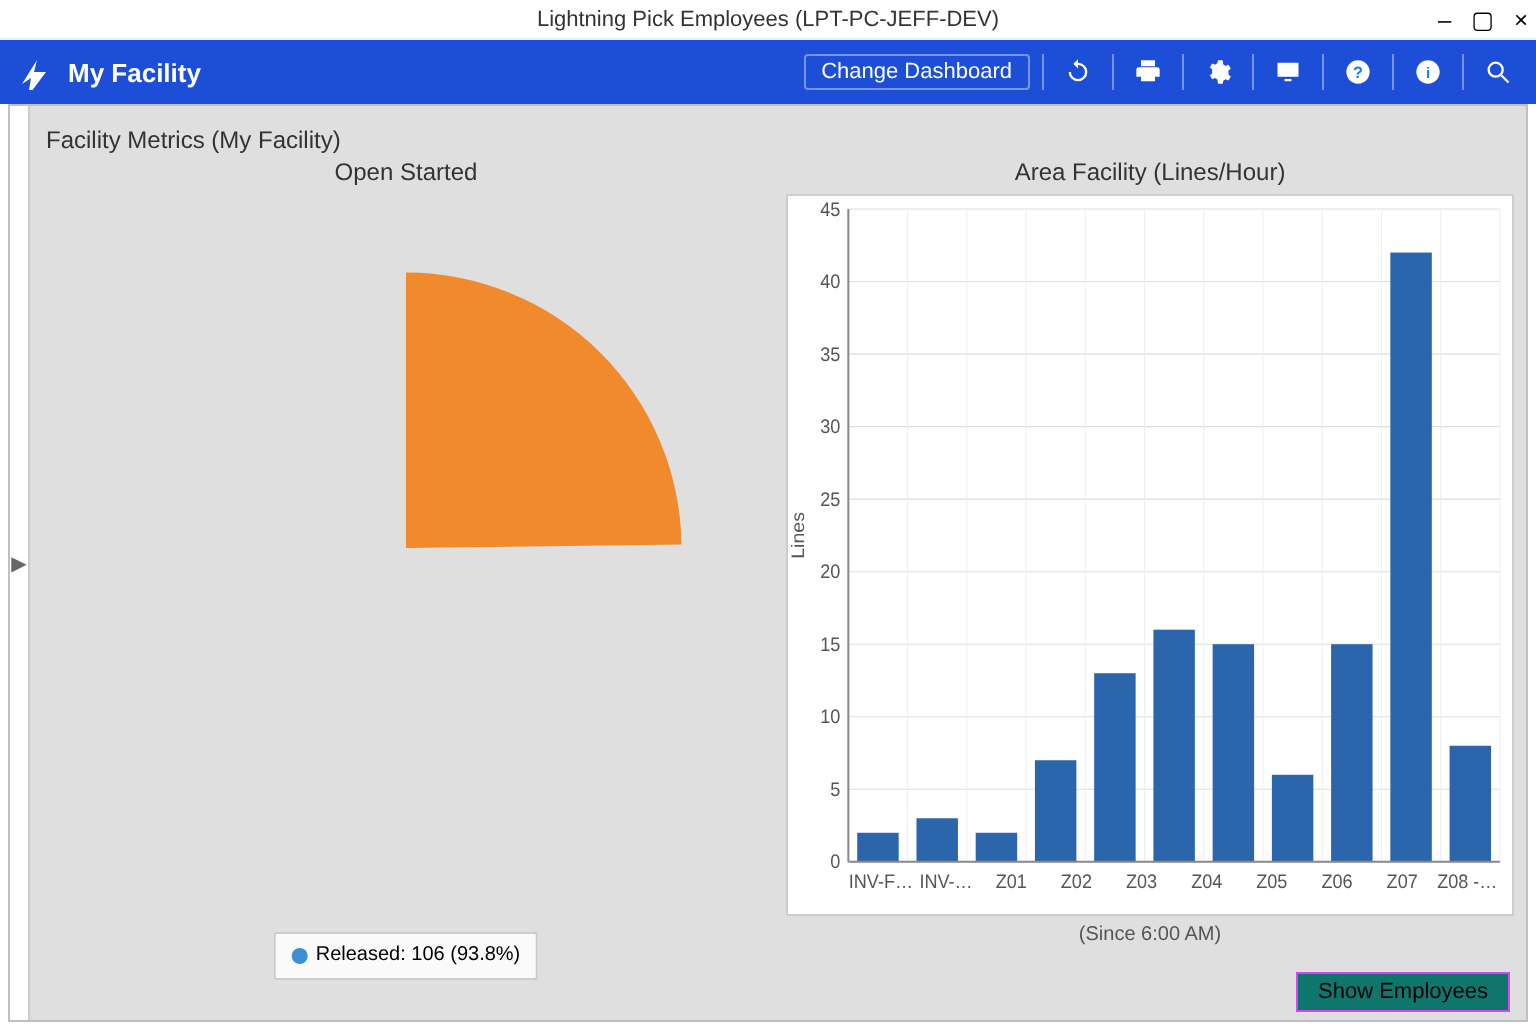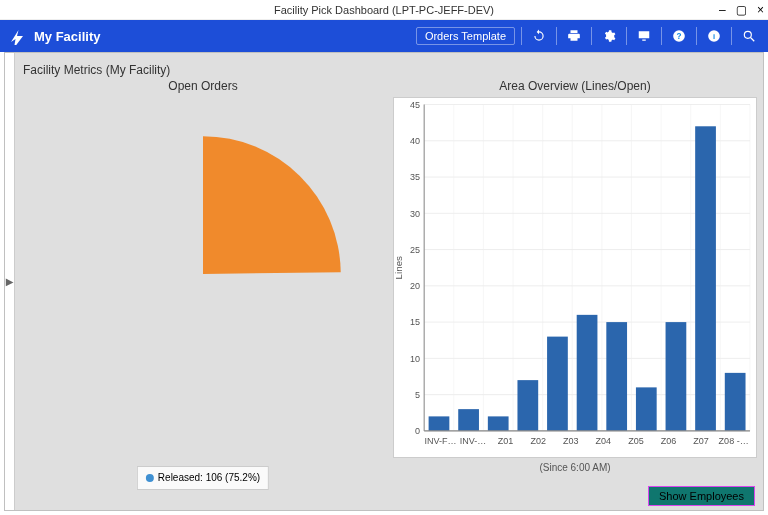--- a/index.html
+++ b/index.html
@@ -29,35 +29,35 @@
   .legend-swatch { width: 8px; height: 8px; border-radius: 50%; display: inline-block; }
   .bar-wrap { position: relative; width: 100%; height: calc(100% - 40px); background: #fff; border: 1px solid #ccc; }
   .bar-footer { text-align: center; font-size: 10px; color: #555; margin-top: 4px; }
   .show-emp { position: absolute; right: 8px; bottom: 4px; background: #0f766e; border: 1px solid #d946ef; padding: 3px 10px; font-size: 11px; cursor: pointer; }
   .axis-label { font-size: 9px; fill: #555; }
 </style>
 </head>
 <body>
 
 <div class="titlebar">
-  <div class="title">Facility Pick Dashboard (LPT-PC-JEFF-DEV)</div>
+  <div class="title">Lightning Pick Employees (LPT-PC-JEFF-DEV)</div>
   <div class="controls">
     <span>–</span>
     <span>▢</span>
     <span>×</span>
   </div>
 </div>
 
 <div class="headerbar">
   <svg class="logo" viewBox="0 0 24 24">
       <path d="M4 20 L14 4 L12 12 L20 12 L8 28 L10 16 Z" fill="#fff"></path>
     </svg>
   <div class="facility">My Facility</div>
   <div class="right">
-    <div class="change-template">Orders Template</div>
+    <div class="change-template">Change Dashboard</div>
     <div class="sep"></div>
     <div class="iconbtn">
         <svg width="14" height="14" viewBox="0 0 24 24">
           <path d="M12 4V1L8 5l4 4V6a6 6 0 1 1-6 6H4a8 8 0 1 0 8-8z"></path>
         </svg>
       </div>
     <div class="sep"></div>
     <div class="iconbtn">
         <svg width="14" height="14" viewBox="0 0 24 24">
           <path d="M6 2h12v5H6zM4 8h16a2 2 0 0 1 2 2v6h-4v4H6v-4H2v-6a2 2 0 0 1 2-2zm4 10h8v2H8z"></path>
@@ -100,37 +100,37 @@
 </div>
 
 <div class="content">
   <div class="expand-handle">▶</div>
   <div class="main">
     <div class="panel-title">Facility Metrics (My Facility)</div>
 
     <div class="charts">
 
       <div class="chart-area">
-        <div class="chart-title">Open Orders</div>
+        <div class="chart-title">Open Started</div>
         <div class="pie-wrap">
           <svg id="pie-svg" width="290" height="290" viewBox="0 0 200 200">
               <path d="M 100 100 L 100 5 A 95 95 0 1 1 99.99999999999999 5 Z" fill="#3f90d2"></path>
               <path d="M 100 100 L 100 5 A 95 95 0 0 1 194.99249919936253 98.80622621108151 Z" fill="#f08a2c"></path>
             </svg>
         </div>
         <div class="legend-box">
           <div class="legend-row">
               <span class="legend-swatch" id="sw0" style="background: rgb(63, 144, 210);"></span>
-              <span>Released: 106 (75.2%)</span>
+              <span>Released: 106 (93.8%)</span>
             </div>
         </div>
       </div>
 
       <div class="chart-area">
-        <div class="chart-title">Area Overview (Lines/Open)</div>
+        <div class="chart-title">Area Facility (Lines/Hour)</div>
         <div class="bar-wrap">
           <svg id="bar-svg" width="100%" height="100%" viewBox="0 0 360 330" preserveAspectRatio="none">
               <line x1="30" x2="354" y1="306" y2="306" stroke="#ddd" stroke-width="0.5"></line>
               <text x="26" y="309" text-anchor="end" class="axis-label">0</text>
               <line x1="30" x2="354" y1="272.6666666666667" y2="272.6666666666667" stroke="#ddd" stroke-width="0.5"></line>
               <text x="26" y="275.6666666666667" text-anchor="end" class="axis-label">5</text>
               <line x1="30" x2="354" y1="239.33333333333334" y2="239.33333333333334" stroke="#ddd" stroke-width="0.5"></line>
               <text x="26" y="242.33333333333334" text-anchor="end" class="axis-label">10</text>
               <line x1="30" x2="354" y1="206" y2="206" stroke="#ddd" stroke-width="0.5"></line>
               <text x="26" y="209" text-anchor="end" class="axis-label">15</text>

